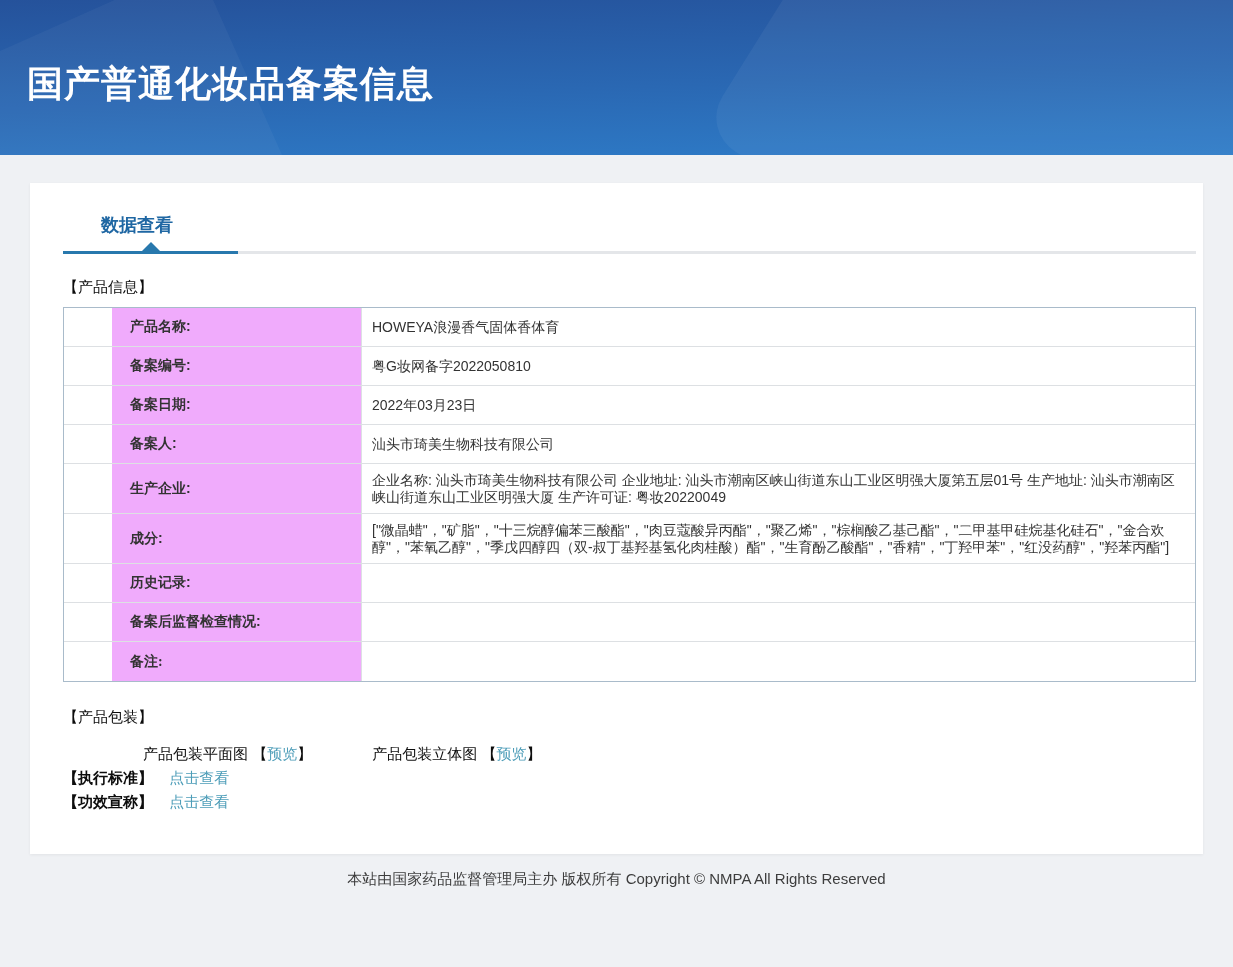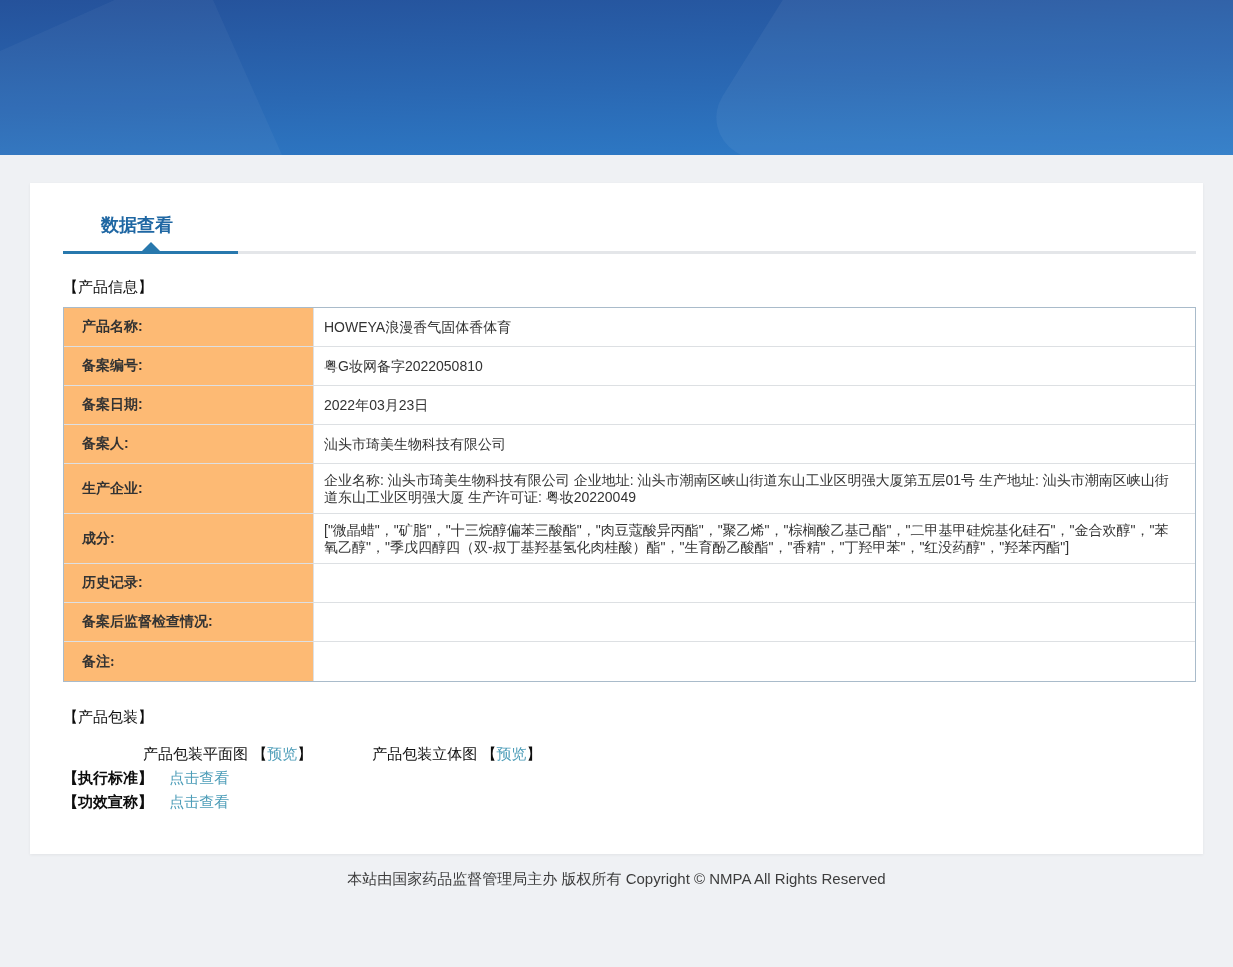--- a/index.html
+++ b/index.html
@@ -106,28 +106,29 @@
   .t-row {
     display: flex;
     border-bottom: 1px solid #dde0e3;
   }
   .t-row:last-child { border-bottom: none; font-family: Liberation Serif, serif; }
   .t-row.h40 { min-height: 39px; }
   .t-row.h50 { min-height: 50px; }
   .t-label {
     width: 250px;
     flex: 0 0 250px;
-    background: #fdba74;
+    background: #f0abfc;
     border-right: 1px solid #dde0e3;
     font-size: 14px;
     font-weight: bold;
     color: #333;
     padding: 0 24px 0 18px;
     display: flex;
     align-items: center;
+    margin-left: 48px;
   }
   .t-value {
     flex: 1;
     font-size: 14px;
     color: #333;
     padding: 5px 16px 5px 10px;
     display: flex;
     align-items: center;
     line-height: 17px;
     word-break: break-all;
@@ -163,20 +164,21 @@
     color: #3d3d3d;
     padding-bottom: 30px;
   }
 </style>
 </head>
 <body>
 
 <div class="banner">
   <div class="deco1"></div>
   <div class="deco2"></div>
+  <h1>国产普通化妆品备案信息</h1>
 </div>
 
 <div class="card">
 
   <div class="tabbar">
     <div class="tab">数据查看</div>
     <div class="tab-rule">
       <div class="tab-rule-active">
         <div class="tab-arrow"></div>
       </div>

